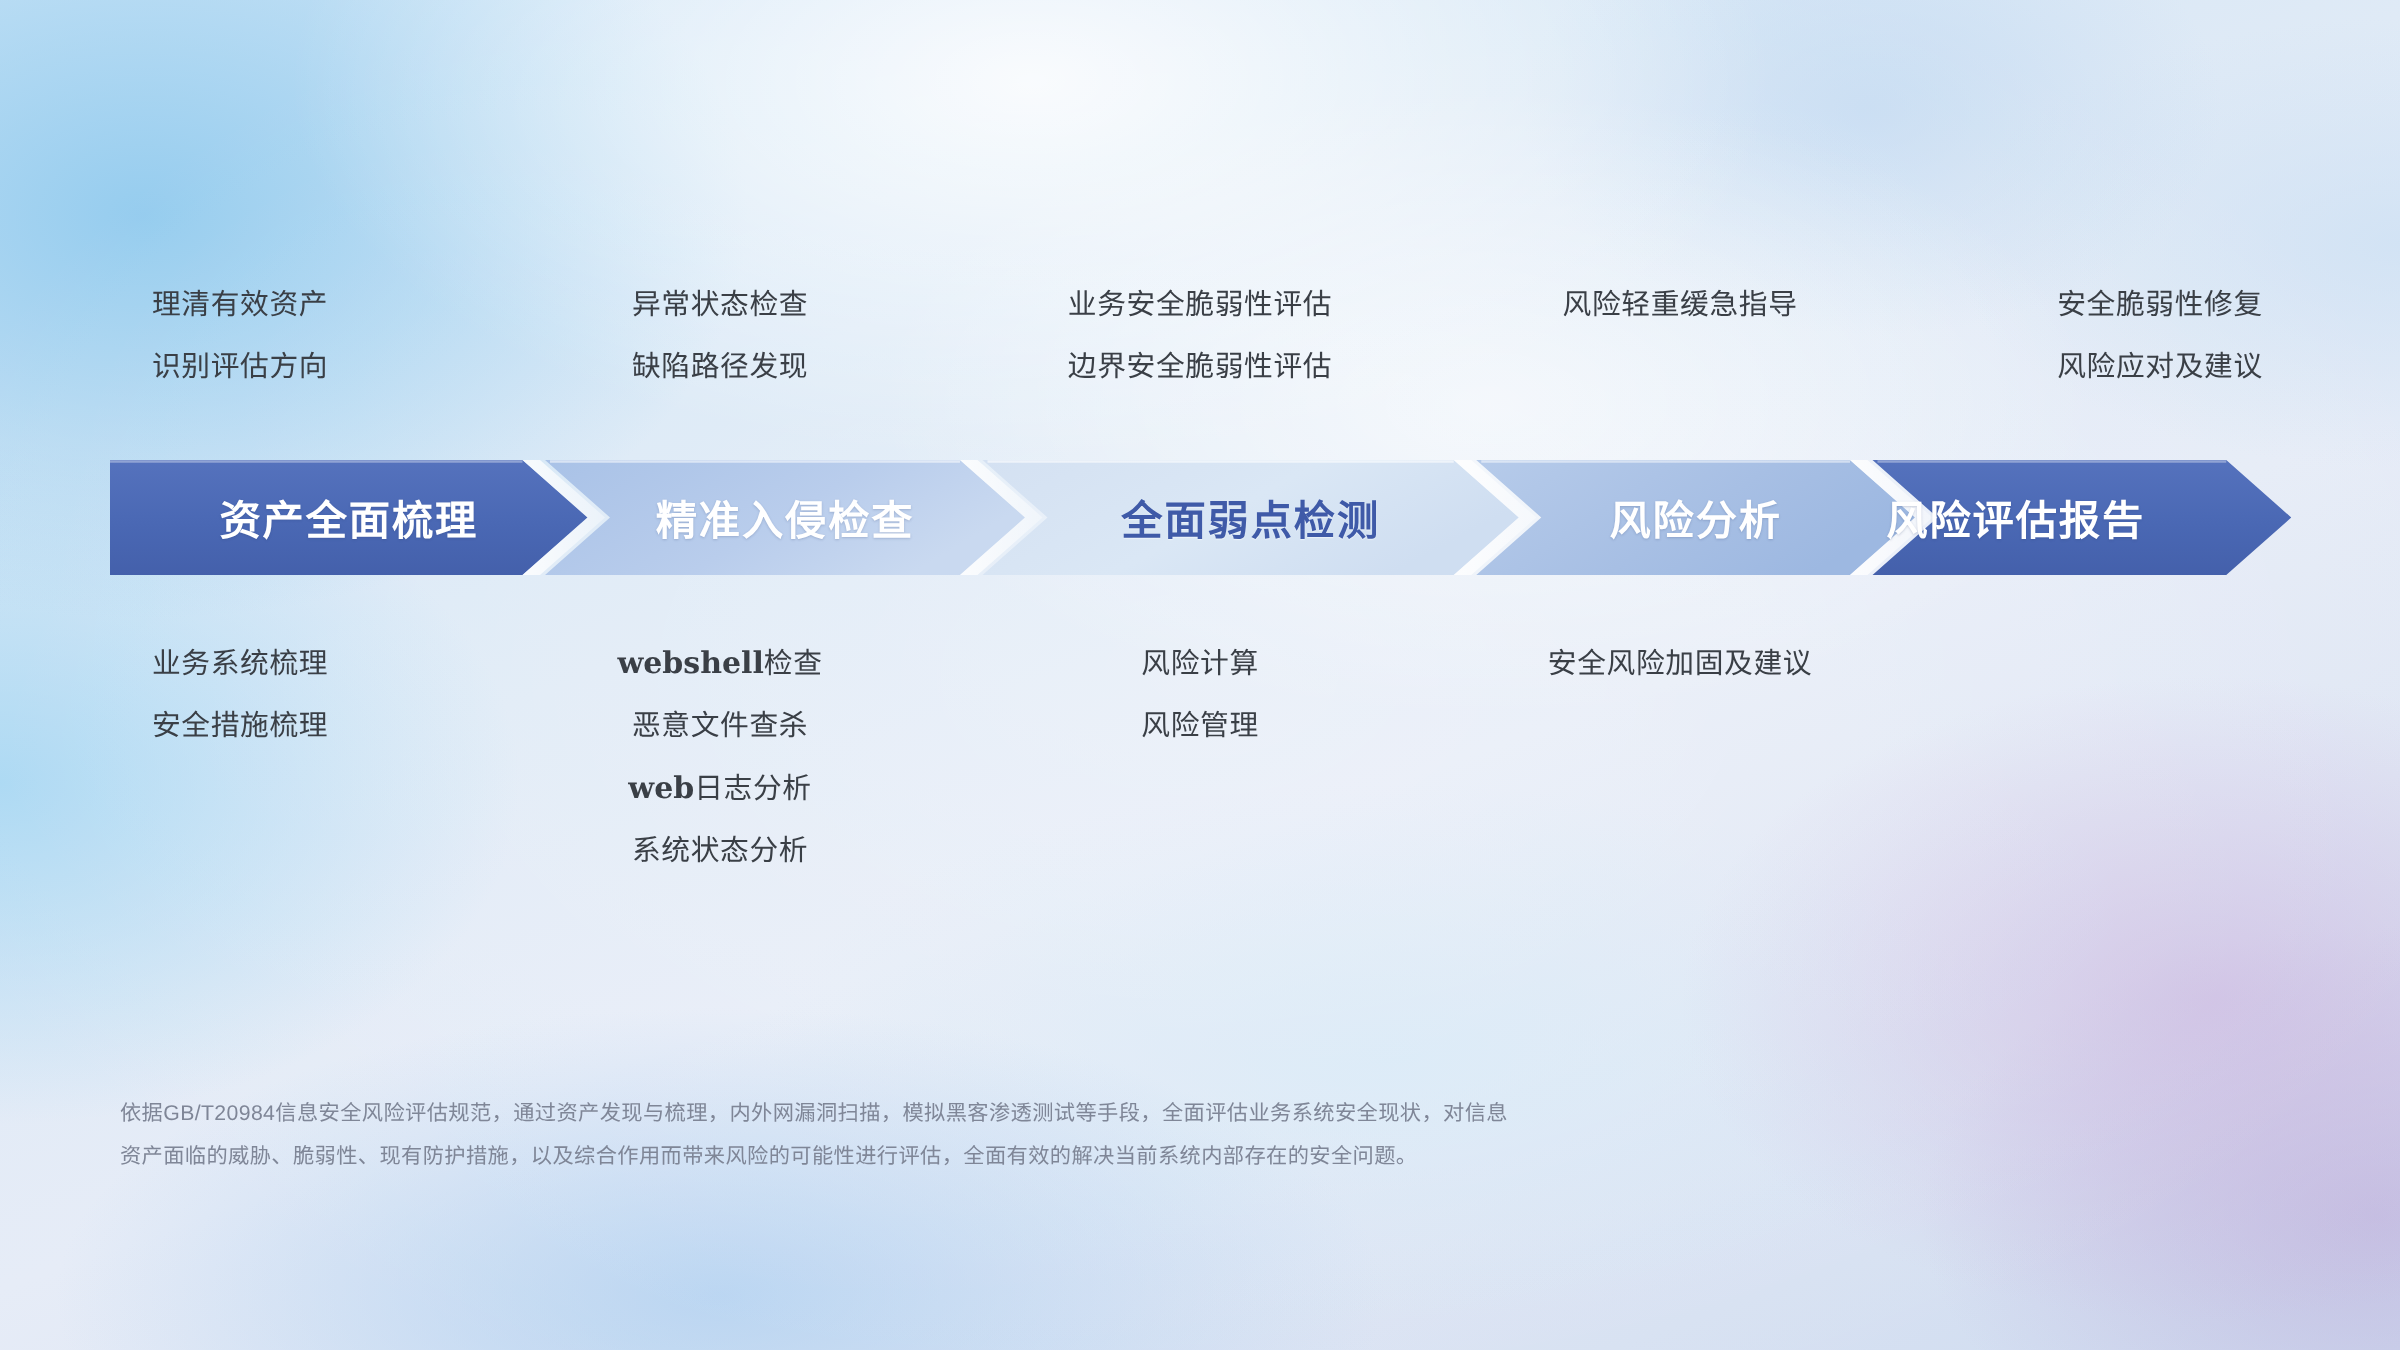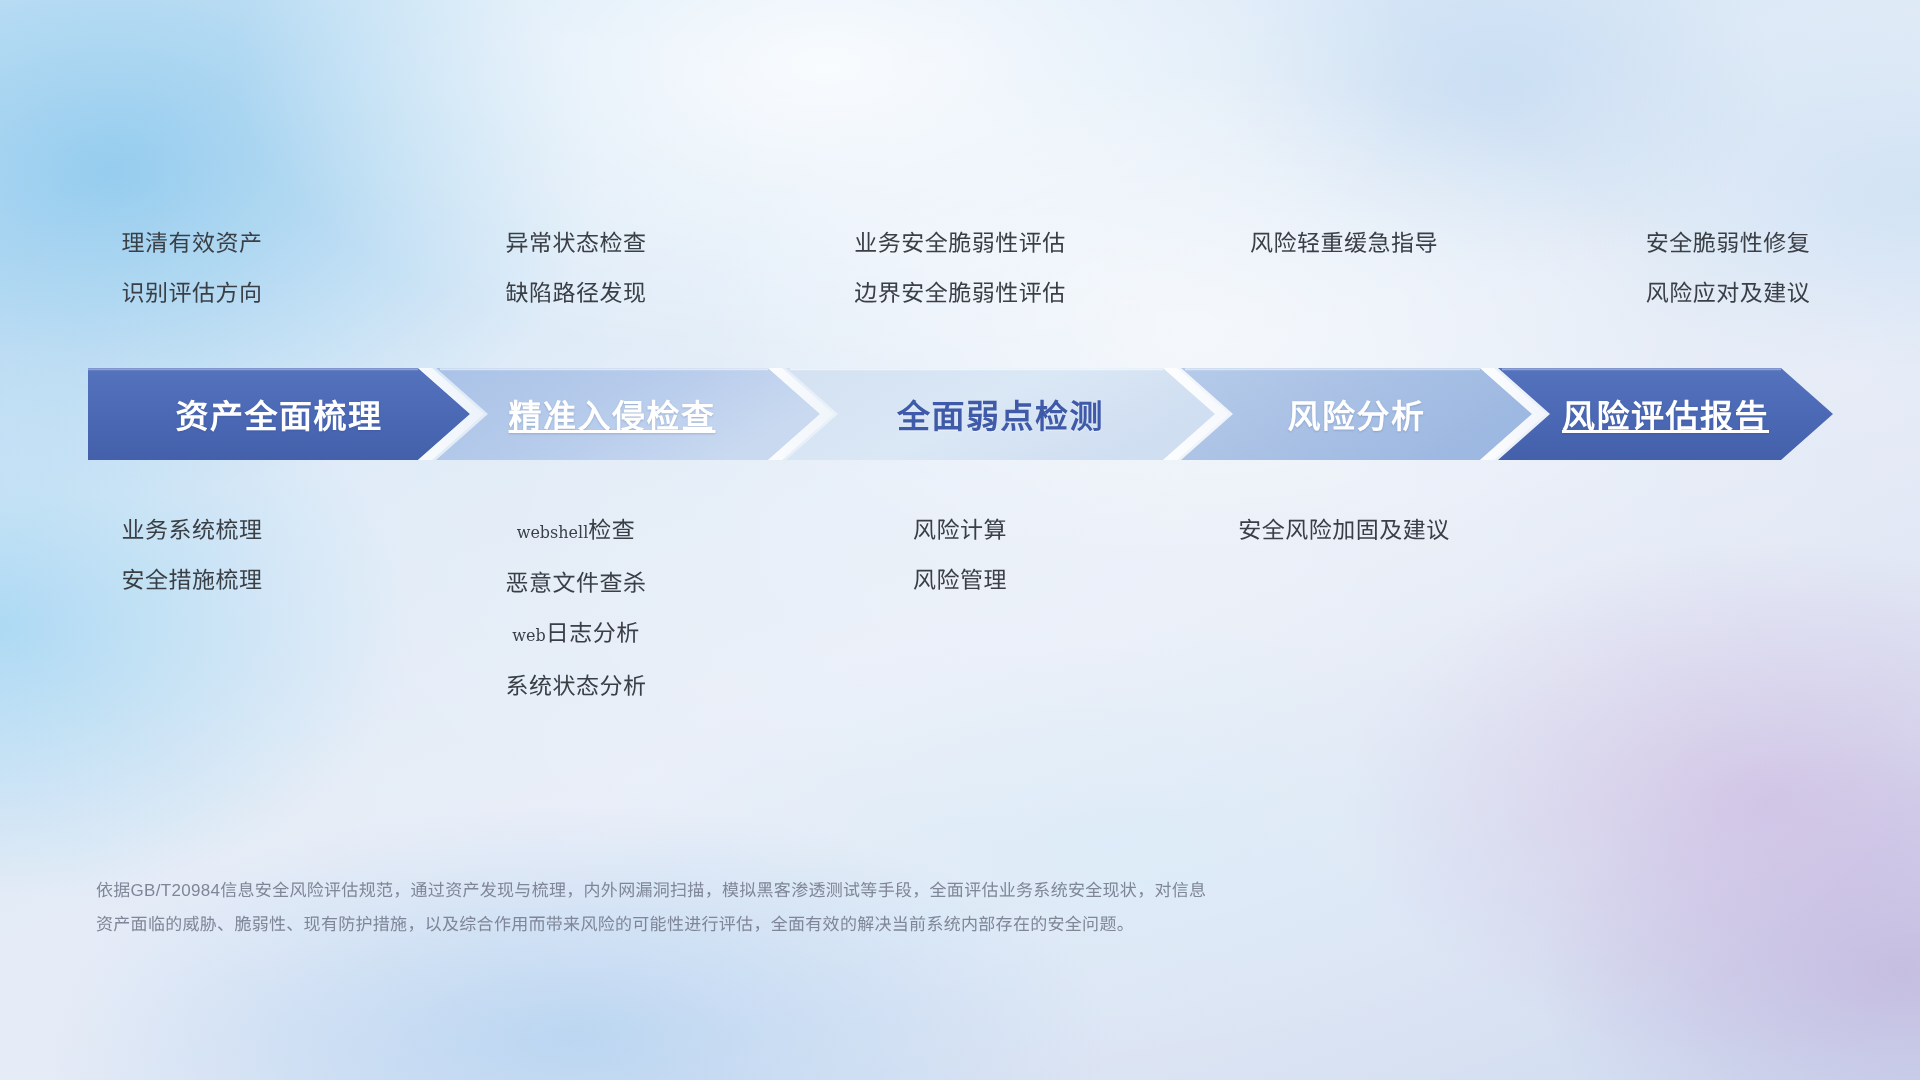--- a/index.html
+++ b/index.html
@@ -88,22 +88,22 @@
   .item {
     color: #3a3f46;
     font-size: 23px;
     line-height: 50px;
     letter-spacing: 0.5px;
     white-space: nowrap;
     text-align: center;
   }
   .item .lat {
     font-family: "DejaVu Serif", "Liberation Serif", serif;
-    font-weight: 400;
-    font-size: 16px;
+    font-weight: 700;
+    font-size: 24px;
     letter-spacing: 0;
   }
 
   
   #band {
     position: absolute;
     left: 88px;
     top: 368px;
     width: 1745px;
     height: 92px;
@@ -225,24 +225,24 @@
         <path d="M1410,0 L1693,0 L1745,46 L1693,92 L1410,92 L1462,46 Z" fill="url(#g5)"></path>
 
         <path d="M0,1.2 L330,1.2" stroke="#ffffff" stroke-opacity="0.35" stroke-width="2" fill="none"></path>
         <path d="M352,1.2 L680,1.2" stroke="#ffffff" stroke-opacity="0.55" stroke-width="2" fill="none"></path>
         <path d="M702,1.2 L1075,1.2" stroke="#ffffff" stroke-opacity="0.6" stroke-width="2" fill="none"></path>
         <path d="M1097,1.2 L1392,1.2" stroke="#ffffff" stroke-opacity="0.5" stroke-width="2" fill="none"></path>
         <path d="M1414,1.2 L1693,1.2" stroke="#ffffff" stroke-opacity="0.35" stroke-width="2" fill="none"></path>
       </svg>
 
       <div class="band-label light" style="left:0px;width:382px;">资产全面梳理</div>
-      <div class="band-label light" style="left:332px;width:384px;text-decoration:underline;">精准入侵检查</div>
+      <div class="band-label light" style="left:348px;width:384px;">精准入侵检查</div>
       <div class="band-label dark" style="left:698px;width:429px;">全面弱点检测</div>
       <div class="band-label light" style="left:1093px;width:351px;">风险分析</div>
-      <div class="band-label light" style="left:1410px;width:335px;text-decoration:underline;">风险评估报告</div>
+      <div class="band-label light" style="left:1357px;width:335px;">风险评估报告</div>
     </div>
 
     <div class="cols" id="bot-row">
 
       <div class="col">
         <div class="item"><span>业务系统梳理</span></div>
         <div class="item"><span>安全措施梳理</span></div>
       </div>
 
       <div class="col">

